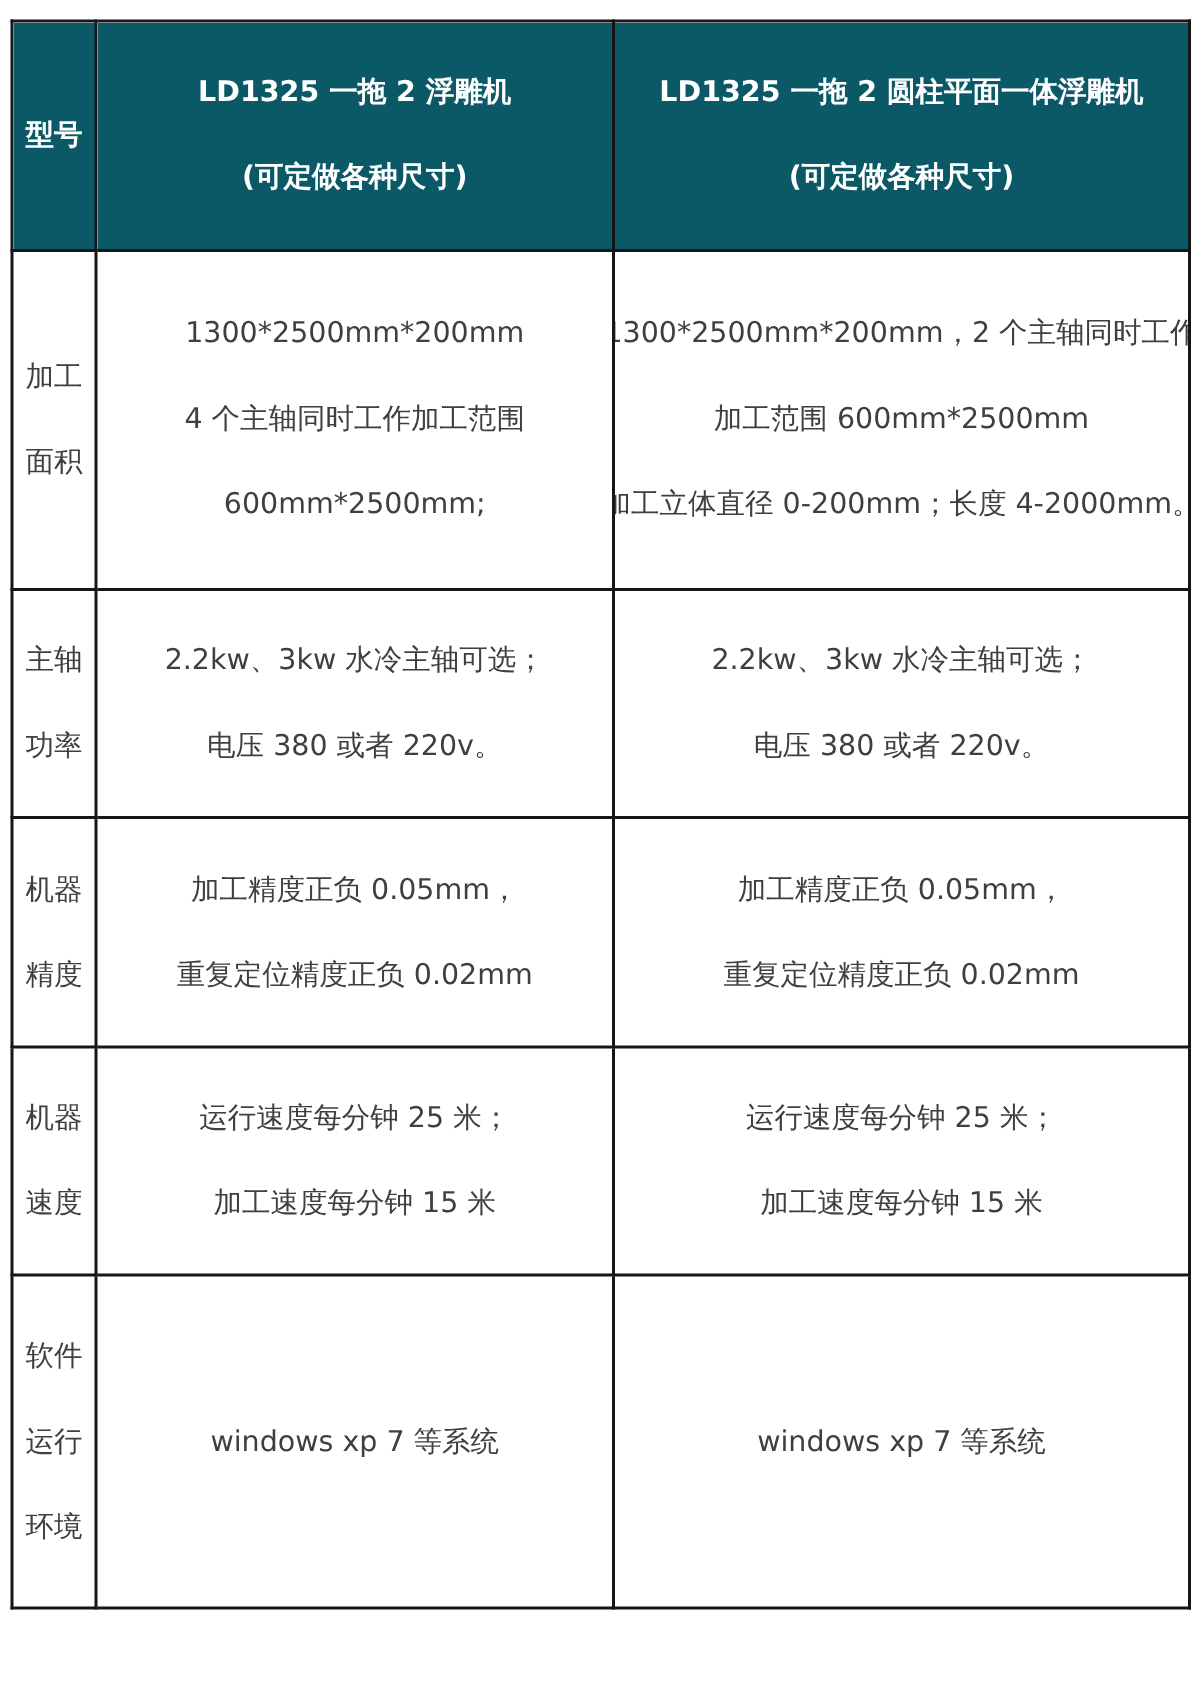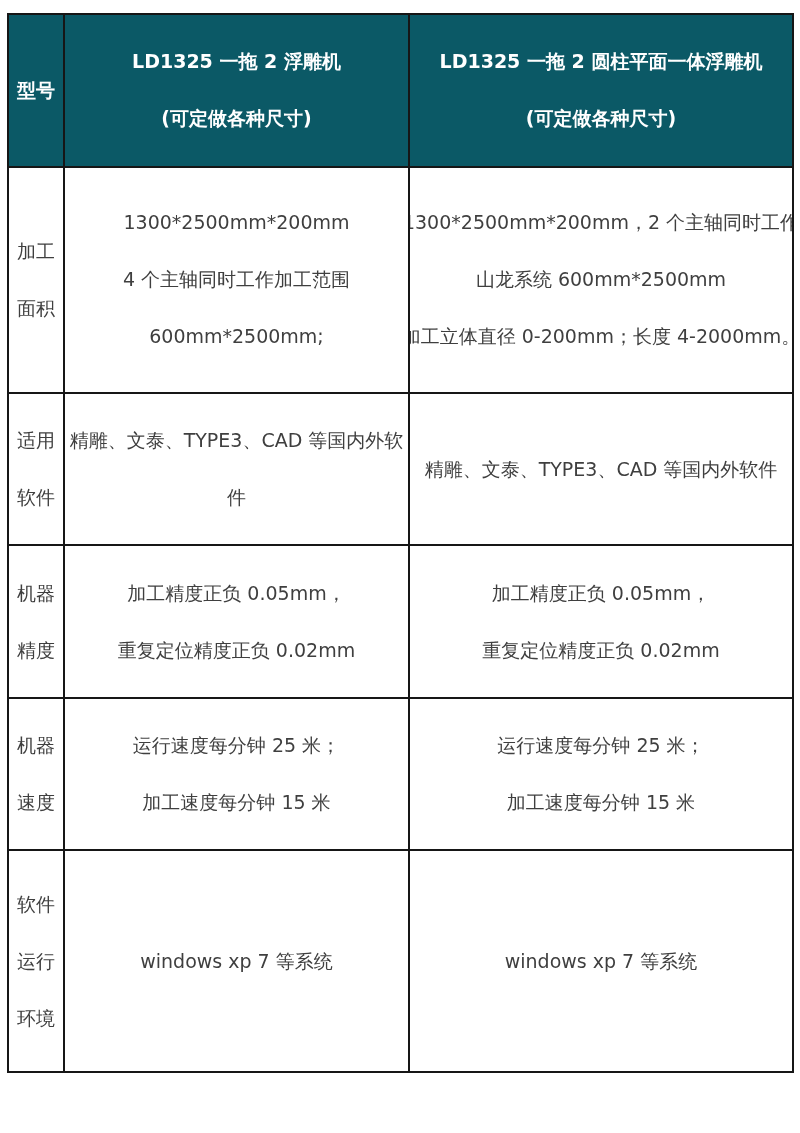--- a/index.html
+++ b/index.html
@@ -89,47 +89,48 @@
       <td>
         <div class="lines">
           <div class="line">1300*2500mm*200mm</div>
           <div class="line">4 个主轴同时工作加工范围</div>
           <div class="line">600mm*2500mm;</div>
         </div>
       </td>
       <td>
         <div class="lines">
           <div class="line">1300*2500mm*200mm，2 个主轴同时工作</div>
-          <div class="line">山龙系统 600mm*2500mm</div>
+          <div class="line">加工范围 600mm*2500mm</div>
           <div class="line">加工立体直径 0-200mm；长度 4-2000mm。</div>
         </div>
       </td>
     </tr>
 
-
-
     <tr class="r-med">
       <td>
         <div class="lines">
-          <div class="line">适用</div>
-          <div class="line">软件</div>
+          <div class="line">主轴</div>
+          <div class="line">功率</div>
         </div>
       </td>
       <td>
         <div class="lines">
-          <div class="line">精雕、文泰、TYPE3、CAD 等国内外软</div>
-          <div class="line">件</div>
+          <div class="line">2.2kw、3kw 水冷主轴可选；</div>
+          <div class="line">电压 380 或者 220v。</div>
         </div>
       </td>
       <td>
         <div class="lines">
-          <div class="line">精雕、文泰、TYPE3、CAD 等国内外软件</div>
+          <div class="line">2.2kw、3kw 水冷主轴可选；</div>
+          <div class="line">电压 380 或者 220v。</div>
         </div>
       </td>
     </tr>
+
+
 
     <tr class="r-med">
       <td>
         <div class="lines">
           <div class="line">机器</div>
           <div class="line">精度</div>
         </div>
       </td>
       <td>
         <div class="lines">

